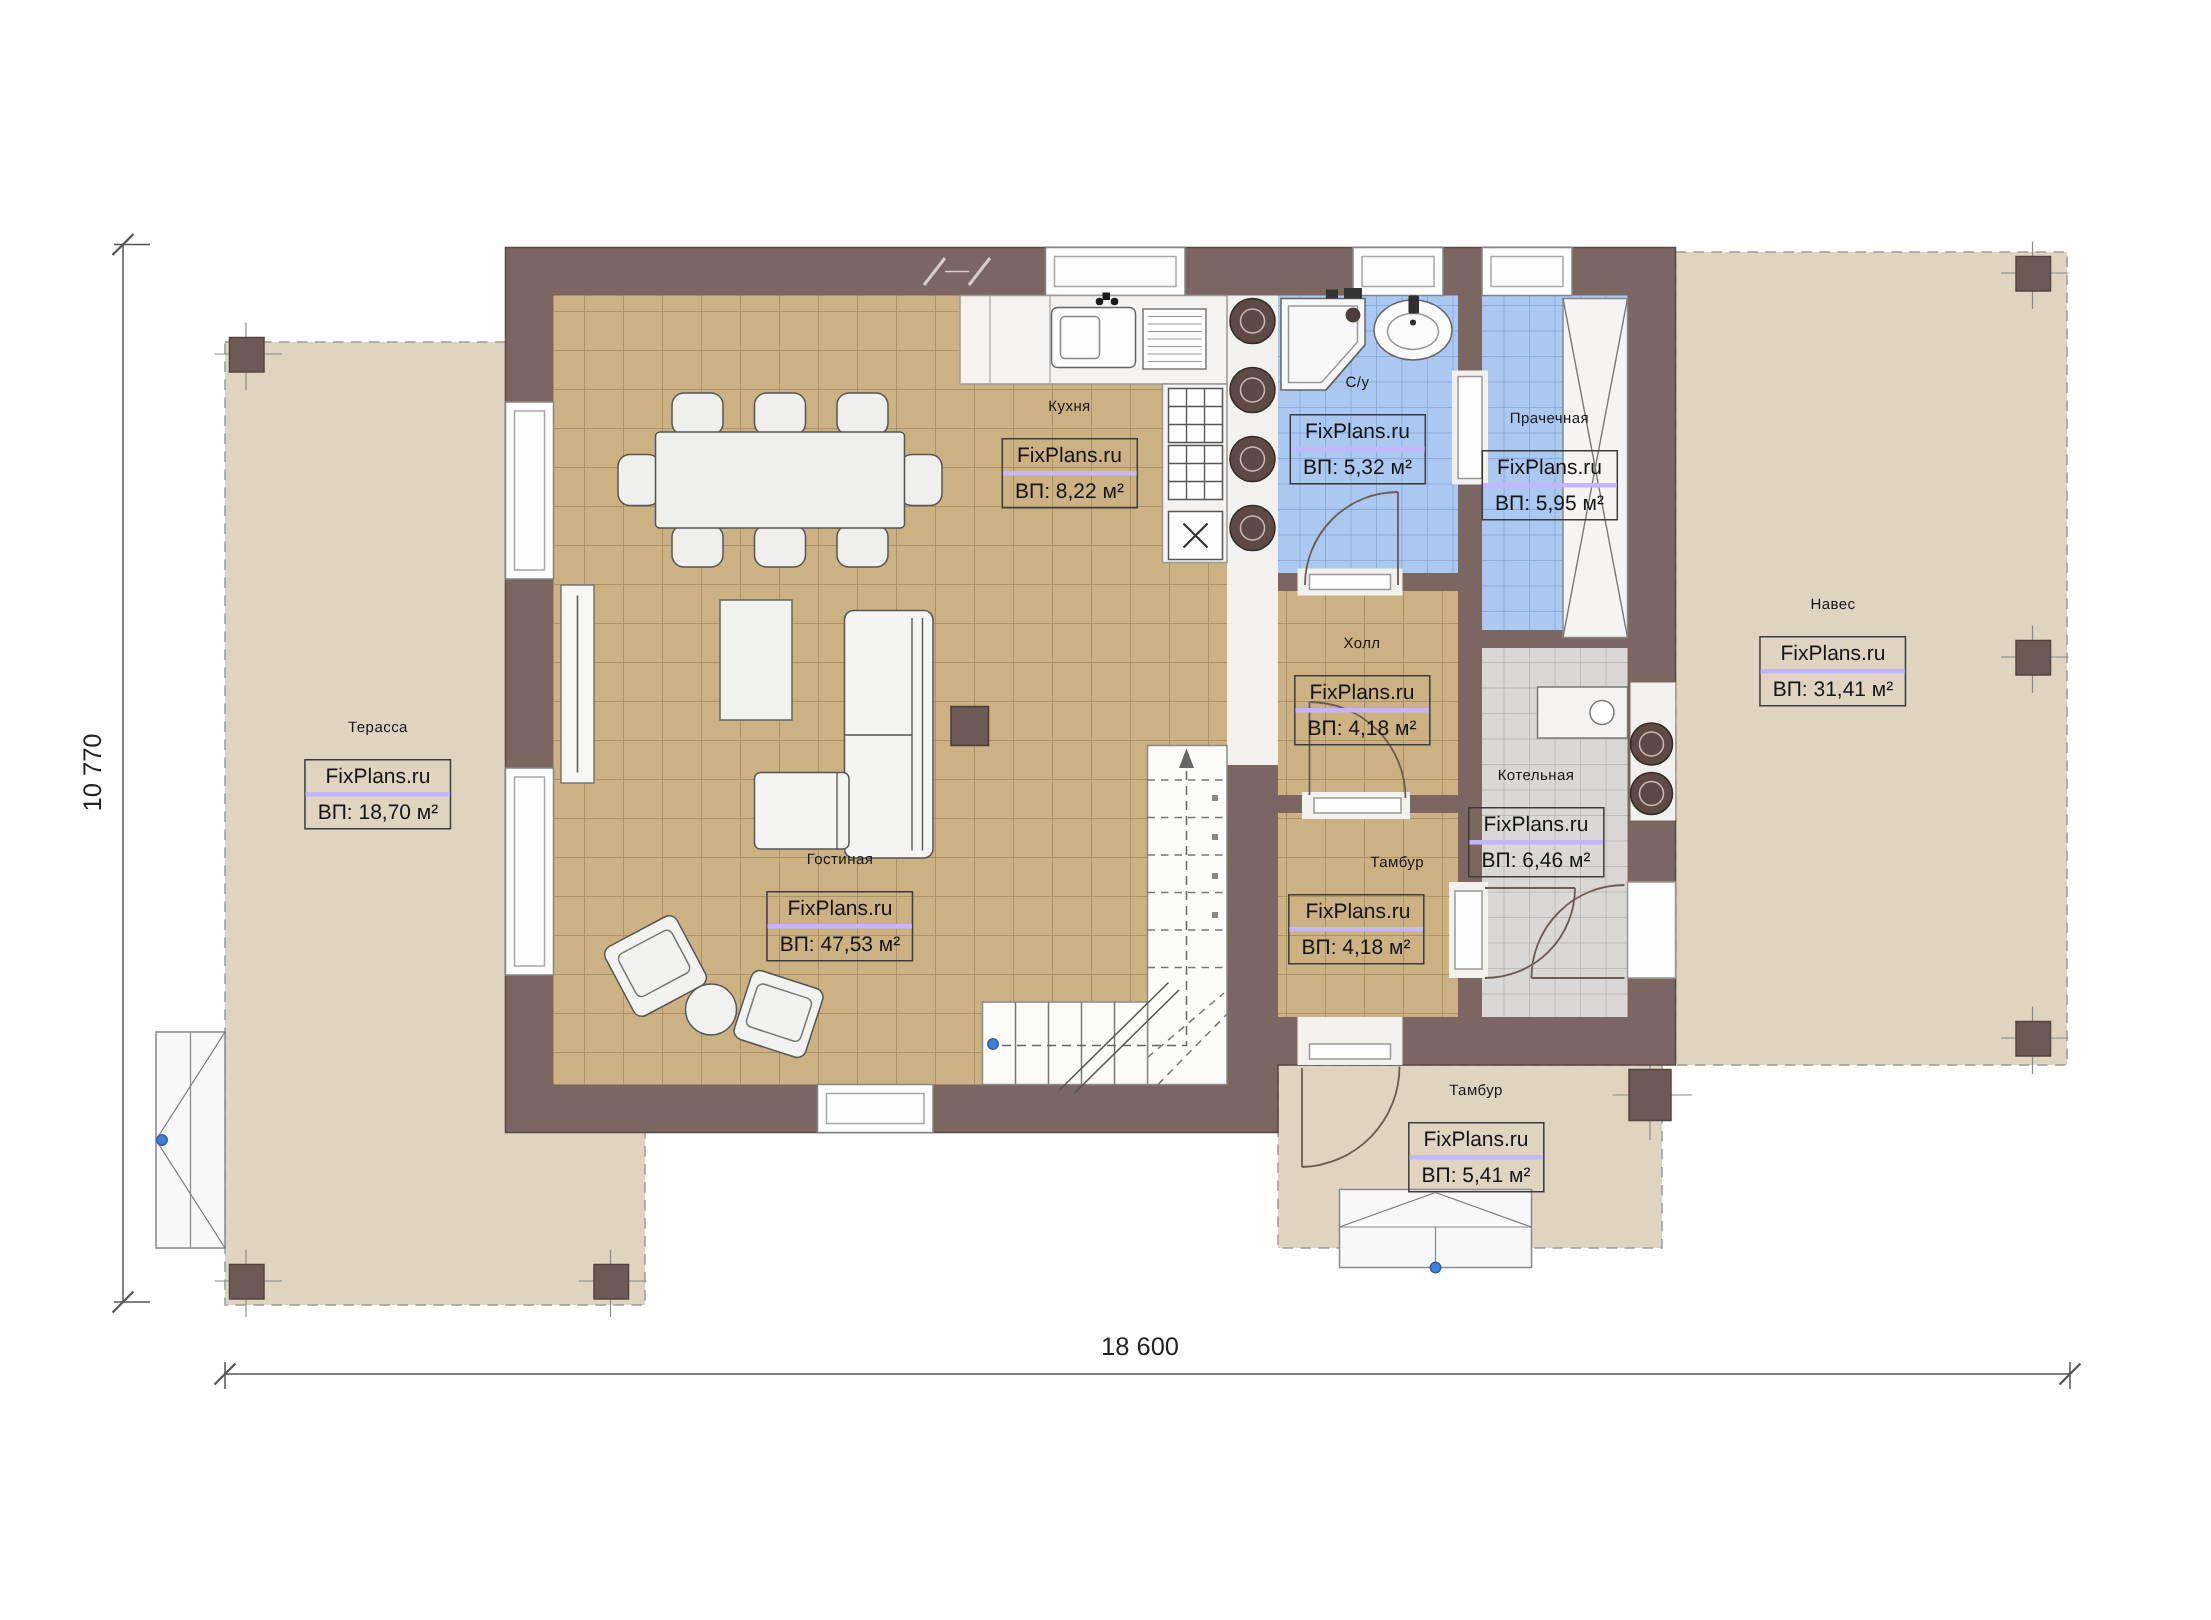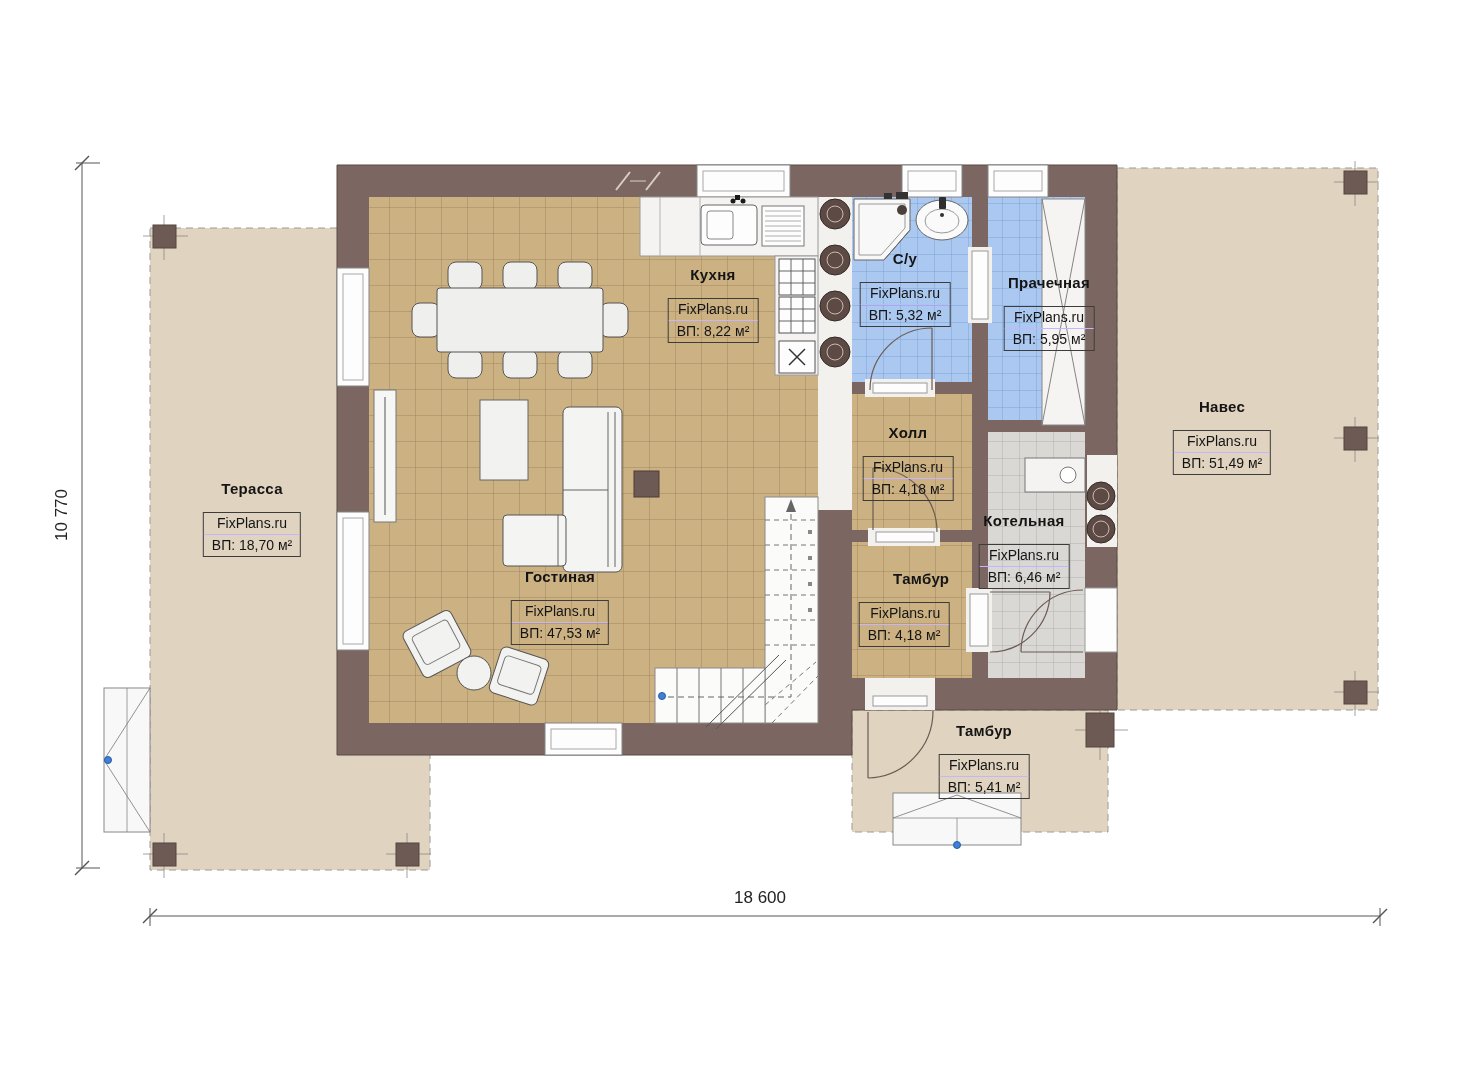--- a/index.html
+++ b/index.html
@@ -1,23 +1,23 @@
 <!DOCTYPE html>
 <html><head>
 <meta charset="utf-8">
 <style>
   html,body{margin:0;padding:0;background:#ffffff;}
   #canvas{position:relative;width:1474px;height:1080px;background:#ffffff;overflow:hidden;
           font-family:"Liberation Sans",sans-serif;}
   #plan-svg{position:absolute;left:0;top:0;}
   .room-label{position:absolute;transform:translateX(-50%);text-align:center;color:#141414;z-index:5;}
-  .room-name{font-weight:bold;font-size:15px;letter-spacing:.3px;margin-bottom:2px;white-space:nowrap;}
+  .room-name{font-weight:normal;font-size:10px;letter-spacing:.3px;margin-bottom:2px;white-space:nowrap;}
   .room-box{border:1px solid #3c3c3c;display:inline-block;background:rgba(255,255,255,0.0);margin-top:13px;}
   .room-box .row{font-size:14px;padding:1px 8px;white-space:nowrap;line-height:1.35;}
-  .room-box .row + .row{border-top:1px solid #c4b5fd;}
+  .room-box .row + .row{border-top:3px solid #c4b5fd;}
   .dim-label{position:absolute;font-size:17px;color:#222;z-index:5;white-space:nowrap;}
   #dim-w{left:760px;top:888px;transform:translateX(-50%);}
   #dim-h{left:62px;top:515px;transform:translate(-50%,-50%) rotate(-90deg);}
 </style>
 </head>
 <body>
 
 <div id="canvas">
 
 <svg id="plan-svg" width="1474" height="1080" viewBox="0 0 1474 1080">
@@ -346,33 +346,33 @@
 </div>
 
 <div class="room-label" style="left:905px;top:250px;">
   <div class="room-name">С/у</div>
   <div class="room-box">
     <div class="row">FixPlans.ru</div>
     <div class="row">ВП: 5,32 м²</div>
   </div>
 </div>
 
-<div class="room-label" style="left:1033px;top:274px;padding-left:32px;">
+<div class="room-label" style="left:1033px;top:274px;">
   <div class="room-name">Прачечная</div>
   <div class="room-box">
     <div class="row">FixPlans.ru</div>
     <div class="row">ВП: 5,95 м²</div>
   </div>
 </div>
 
 <div class="room-label" style="left:1222px;top:398px;">
   <div class="room-name">Навес</div>
   <div class="room-box">
     <div class="row">FixPlans.ru</div>
-    <div class="row">ВП: 51,49 м²</div>
+    <div class="row">ВП: 31,41 м²</div>
   </div>
 </div>
 
 <div class="room-label" style="left:908px;top:424px;">
   <div class="room-name">Холл</div>
   <div class="room-box">
     <div class="row">FixPlans.ru</div>
     <div class="row">ВП: 4,18 м²</div>
   </div>
 </div>

